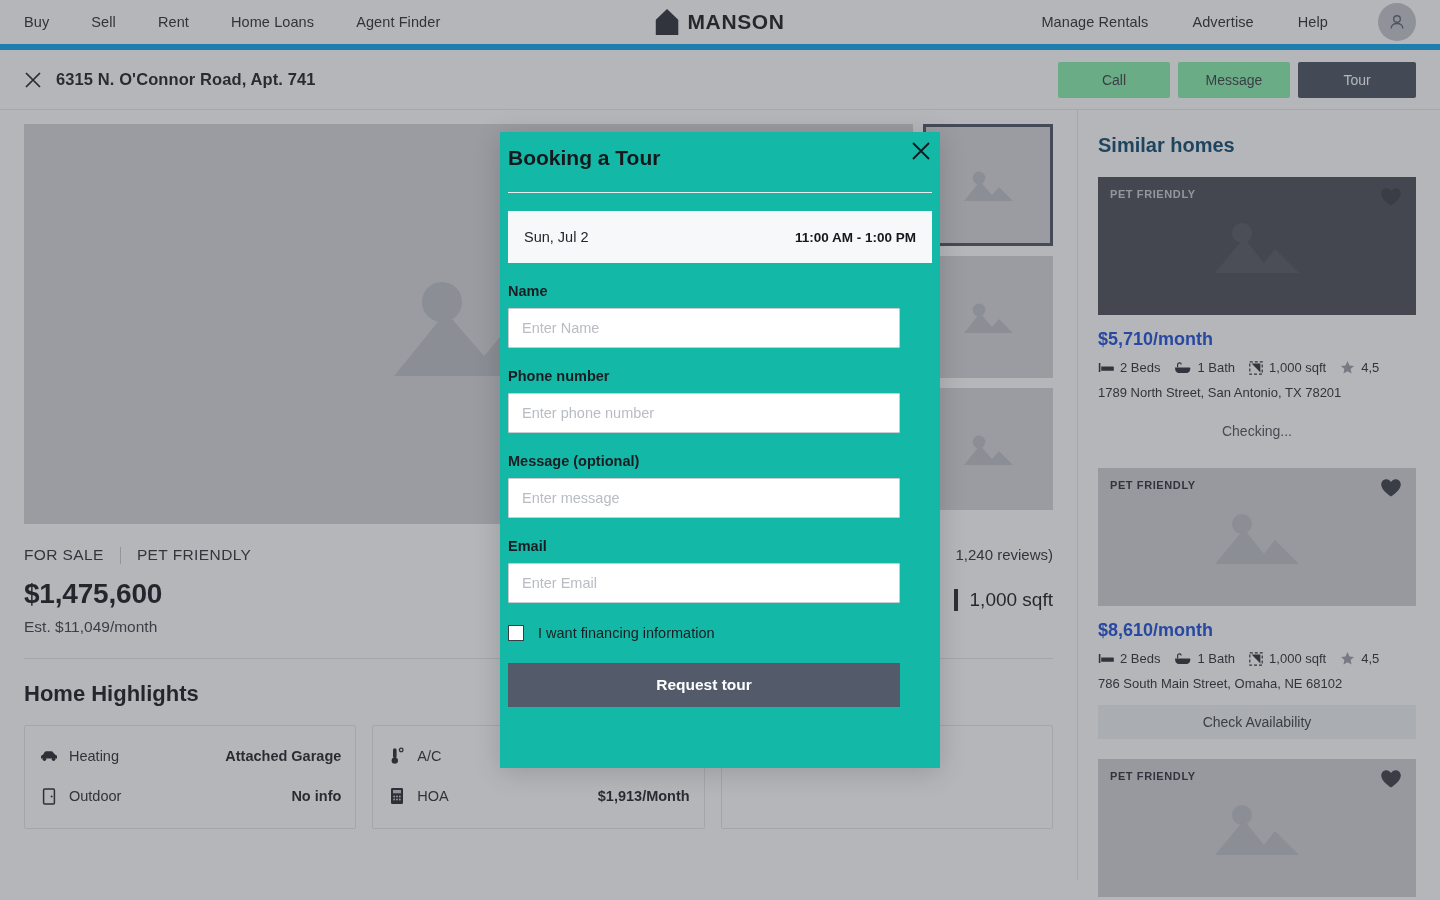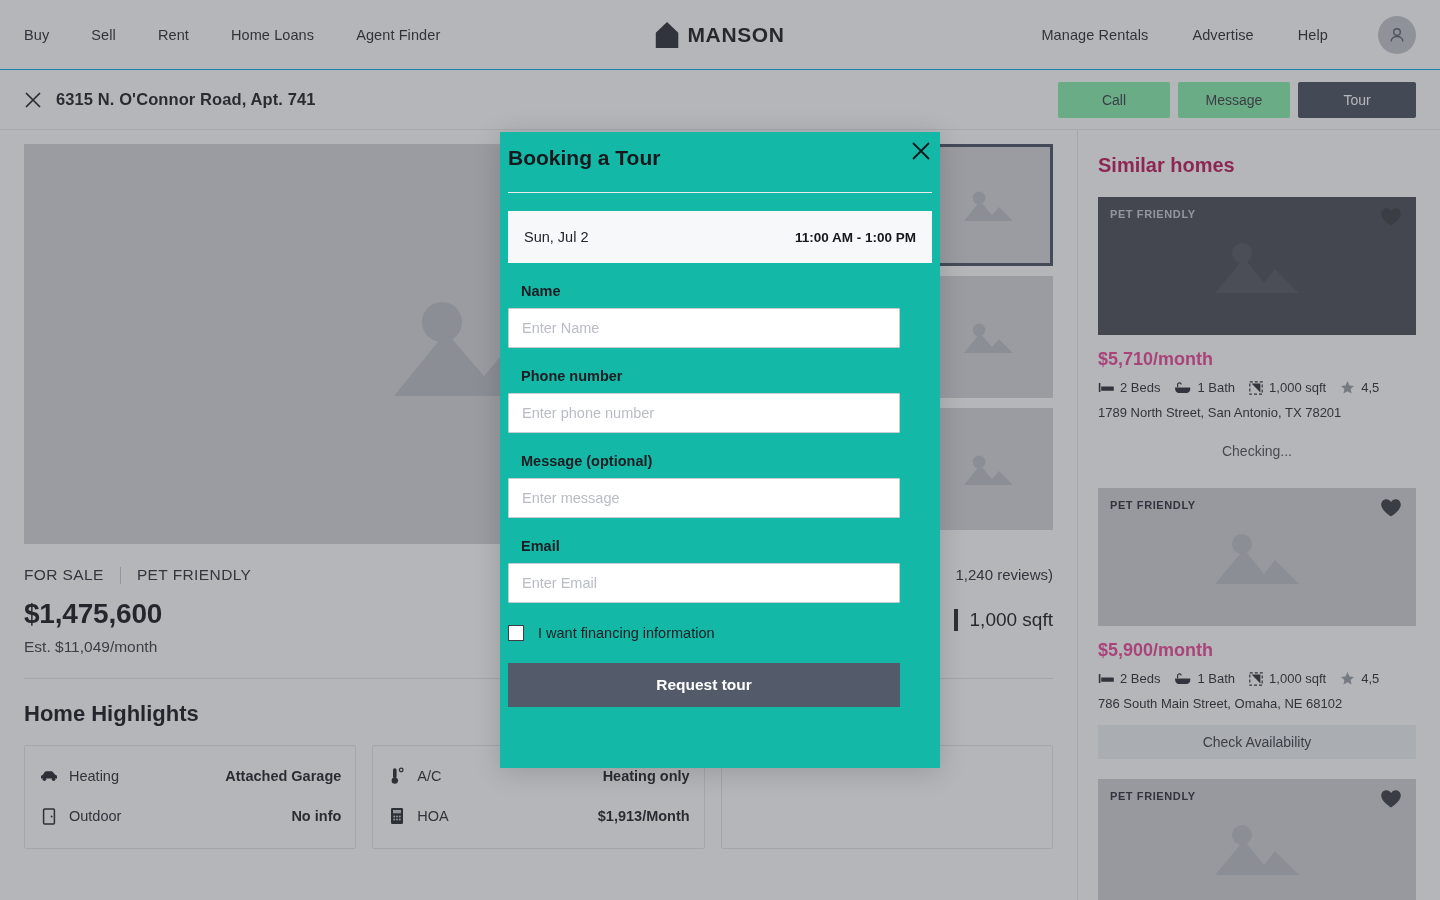--- a/index.html
+++ b/index.html
@@ -18,25 +18,25 @@
   }
   .dim-veil {
     position: absolute; inset: 0;
     background: rgba(60,64,72,0.38);
     z-index: 50;
   }
 
   
   .topnav {
     position: relative;
-    height: 70px;
+    height: 50px;
     display: flex; align-items: center;
     padding: 0 24px;
     background: #ffffff;
-    border-bottom: 1px solid #0ea5e9;
+    border-bottom: 6px solid #0ea5e9;
   }
   .nav-left { display: flex; align-items: center; gap: 42px; }
   .nav-link {
     font-size: 14.5px; color: #2b2d33; letter-spacing: .1px;
     white-space: nowrap;
   }
   .brand {
     position: absolute; left: 50%; top: 50%;
     transform: translate(-50%,-50%);
     display: flex; align-items: center; gap: 9px;
@@ -118,33 +118,33 @@
     flex: 1; border: 1px solid #e4e5e8; border-radius: 2px;
     padding: 10px 14px 12px 14px;
   }
   .hl-row {
     display: flex; align-items: center; height: 40px; font-size: 14.5px; color: #2a2d34;
   }
   .hl-ico { width: 20px; margin-right: 10px; display: flex; align-items: center; justify-content: center; }
   .hl-val { margin-left: auto; font-weight: 600; color: #1d2026; }
 
   
-  .side-title { font-size: 20px; font-weight: 700; color: #be185d; }
+  .side-title { font-size: 20px; font-weight: 700; color: #0c4a6e; }
   .home-card { padding-top: 20px; }
   .card-img {
     height: 138px; background: #cfd1d6; position: relative;
   }
   .card-img.dark { background: #4a4d55; }
   .pf-tag {
     position: absolute; left: 12px; top: 11px;
     font-size: 11px; font-weight: 700; letter-spacing: .6px; color: #2b2e36;
   }
   .card-img.dark .pf-tag { color: #c9ccd2; }
   .heart { position: absolute; right: 14px; top: 10px; }
-  .card-price { font-size: 18px; font-weight: 700; color: #ec4899; padding-top: 14px; }
+  .card-price { font-size: 18px; font-weight: 700; color: #1d4ed8; padding-top: 14px; }
   .card-specs {
     display: flex; align-items: center; gap: 14px;
     padding-top: 10px; font-size: 13px; color: #2b2e36;
   }
   .spec { display: flex; align-items: center; gap: 6px; white-space: nowrap; }
   .card-addr { font-size: 13px; color: #2b2e36; padding-top: 10px; }
   .card-cta {
     margin-top: 14px; height: 34px; background: #eef0f2;
     display: flex; align-items: center; justify-content: center;
     font-size: 14px; color: #3b3e46;
@@ -165,21 +165,21 @@
   .modal-rule { height: 1px; background: #e9eaec; margin-top: 22px; }
 
   .slot {
     margin-top: 18px; height: 52px; background: #f7f8f9;
     display: flex; align-items: center; padding: 0 16px;
   }
   .slot-date { font-size: 14.5px; color: #22252b; }
   .slot-time { margin-left: auto; font-size: 13.5px; font-weight: 700; color: #16181d; }
 
   .field { padding-top: 20px; }
-  .field-label { font-size: 14.5px; font-weight: 700; color: #1a1d23; margin-left: 13px; }
+  .field-label { font-size: 14.5px; font-weight: 700; color: #1a1d23; }
   .field-input {
     margin-top: 9px; width: 392px; height: 40px;
     border: 1px solid #c9ccd1; border-radius: 1px;
     padding: 0 13px; font-size: 14.5px; color: #1a1d23;
     font-family: "Liberation Sans", sans-serif; background: #fff;
   }
   .field-input::placeholder { color: #b9bcc2; }
 
   .check-row { display: flex; align-items: center; gap: 14px; padding-top: 22px; }
   .check-box {
@@ -410,21 +410,21 @@
           <div class="card-img">
             <span class="pf-tag">PET FRIENDLY</span>
             <svg class="heart" width="22" height="20" viewBox="0 0 22 20">
                 <path d="M11 18.5C11 18.5 1.2 12.6 1.2 6.6 1.2 3.3 3.6 1.2 6.3 1.2c2 0 3.7 1.2 4.7 2.9C12 2.4 13.7 1.2 15.7 1.2c2.7 0 5.1 2.1 5.1 5.4 0 6-9.8 11.9-9.8 11.9z" fill="#3a3d45"></path>
               </svg>
             <svg class="ph-icon" width="92" height="62" viewBox="0 0 92 62">
               <circle cx="31" cy="18" r="10" fill="#bbbec4"></circle>
               <path d="M4 58 L33 23 L53 48 L64 34 L88 58 Z" fill="#bbbec4"></path>
             </svg>
           </div>
-          <div class="card-price">$5,900/month</div>
+          <div class="card-price">$8,610/month</div>
           <div class="card-specs">
             <span class="spec">
               <svg width="16" height="11" viewBox="0 0 16 11">
                   <rect x=".8" y="1" width="1.6" height="9" fill="#2b2e36"></rect>
                   <path d="M3.2 4.4h11.6c.6 0 1 .4 1 1v3.4H3.2z" fill="#2b2e36"></path>
                 </svg>
               <span>2 Beds</span>
             </span>
             <span class="spec">
               <svg width="17" height="12" viewBox="0 0 17 12">

